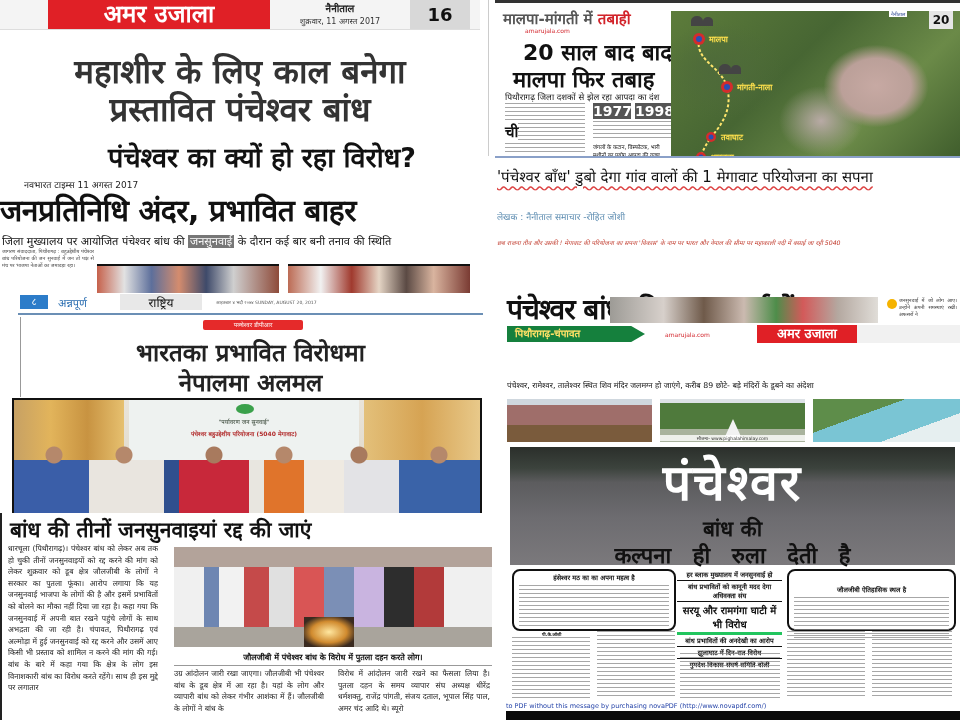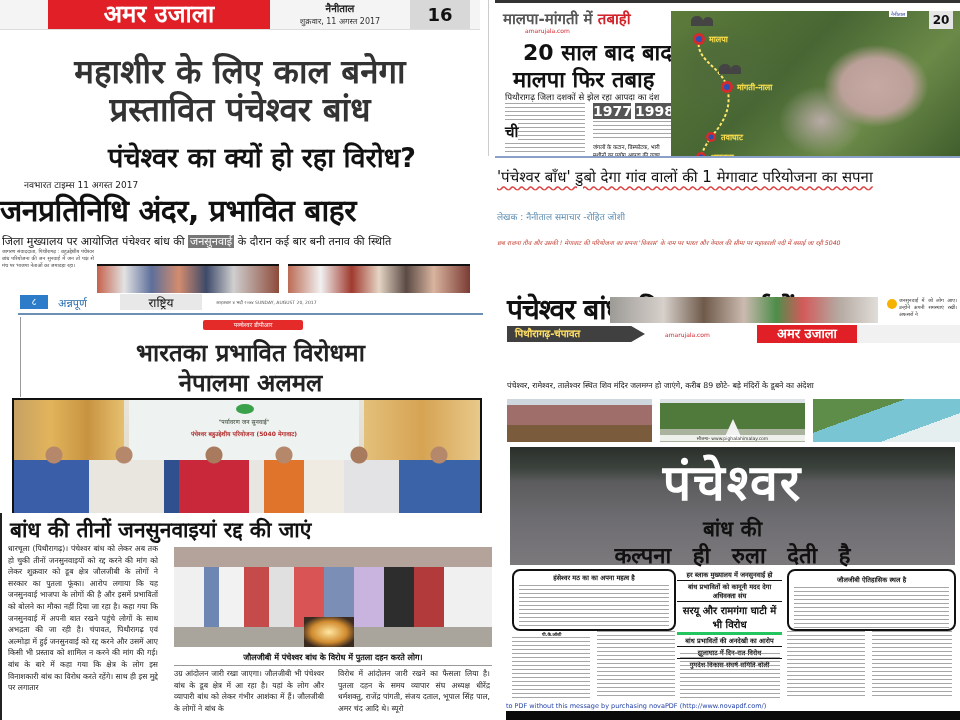--- a/index.html
+++ b/index.html
@@ -134,21 +134,21 @@
     <div class="abs" style="left:0;top:20px;width:318px;height:60px;background:linear-gradient(90deg,
       #f0f0f0 0 30px,#6e86b2 30px 45px,#f2f2f2 45px 70px,#c54a4a 70px 95px,#e0e0e0 95px 120px,#d95555 120px 150px,#7b8fb6 150px 180px,#c9b4e0 180px 210px,#2d2d2d 210px 240px,#b23a3a 240px 270px,#f0f0f0 270px 318px);"></div>
     <div class="abs" style="left:130px;top:70px;width:50px;height:30px;background:radial-gradient(ellipse at center,#ffe7a0,#d18b2f 50%,#3a2a20 80%);"></div>
   </div>
   <div class="abs center bold" style="left:172px;top:138px;width:318px;font-size:8px;border-bottom:1px solid #999;padding-bottom:3px;">जौलजीबी में पंचेश्वर बांध के विरोध में पुतला दहन करते लोग।</div>
   <div class="abs fine" style="left:172px;top:155px;width:150px;height:52px;font-size:7.6px;line-height:11.6px;color:#222;">उग्र आंदोलन जारी रखा जाएगा। जौलजीबी भी पंचेश्वर बांध के डूब क्षेत्र में आ रहा है। यहां के लोग और व्यापारी बांध को लेकर गंभीर आशंका में हैं। जौलजीबी के लोगों ने बांध के</div>
   <div class="abs fine" style="left:336px;top:155px;width:152px;height:52px;font-size:7.6px;line-height:11.6px;color:#222;">विरोध में आंदोलन जारी रखने का फैसला लिया है। पुतला दहन के समय व्यापार संघ अध्यक्ष धीरेंद्र धर्मशक्तु, राजेंद्र पांगती, संजय दताल, भूपाल सिंह पाल, अमर चंद आदि थे। ब्यूरो</div>
 </div>
 
 <div class="panel" style="left:495px;top:323px;width:465px;height:122px;">
-  <div class="abs bold" style="left:12px;top:3px;width:130px;height:16px;background:#404040;color:#ffe066;font-size:10px;line-height:16px;padding-left:8px;clip-path:polygon(0 0,90% 0,100% 50%,90% 100%,0 100%);">पिथौरागढ़-चंपावत</div>
+  <div class="abs bold" style="left:12px;top:3px;width:130px;height:16px;background:#15803d;color:#ffe066;font-size:10px;line-height:16px;padding-left:8px;clip-path:polygon(0 0,90% 0,100% 50%,90% 100%,0 100%);">पिथौरागढ़-चंपावत</div>
   <div class="abs" style="left:170px;top:8px;font-size:6px;color:#d2232a;">amarujala.com</div>
   <div class="abs center bold" style="left:262px;top:2px;width:100px;height:18px;background:#e02026;color:#fff;font-size:13px;line-height:18px;">अमर उजाला</div>
   <div class="abs" style="left:362px;top:2px;width:103px;height:18px;background:#f1f1f1;"></div>
   <div class="abs" style="left:12px;top:57px;font-size:7.8px;white-space:nowrap;">पंचेश्वर, रामेश्वर, तालेश्वर स्थित शिव मंदिर जलमग्न हो जाएंगे, करीब 89 छोटे- बड़े मंदिरों के डूबने का अंदेशा</div>
   <div class="photo" style="left:12px;top:76px;width:145px;height:43px;background:linear-gradient(180deg,#cfd7de 0 15%,#9f6e6a 15% 60%,#7a5b3c 60% 100%);"></div>
   <div class="photo" style="left:165px;top:76px;width:145px;height:43px;background:linear-gradient(180deg,#dde2e6 0 10%,#4f7a3c 10% 70%,#a9b39d 70% 100%);"></div>
   <div class="abs" style="left:228px;top:96px;width:0;height:0;border-left:10px solid transparent;border-right:10px solid transparent;border-bottom:22px solid #f2f2f2;"></div>
   <div class="photo" style="left:318px;top:76px;width:147px;height:43px;background:linear-gradient(160deg,#5e8d4a 0 35%,#7ac5d4 35% 70%,#e6eff0 70% 100%);"></div>
   <div class="abs center" style="left:165px;top:112px;width:145px;font-size:4.5px;color:#333;background:rgba(255,255,255,.8);">सौजन्य- www.pighalahimalay.com</div>
 </div>
@@ -168,21 +168,21 @@
   <div class="abs" style="left:175px;top:124px;width:105px;height:140px;">
     <div class="center bold" style="font-size:6.5px;white-space:normal;border-bottom:1px solid #111;padding:1px 0;">हर ब्लाक मुख्यालय में जनसुनवाई हो</div>
     <div class="center bold" style="font-size:6.5px;white-space:normal;border-bottom:1px solid #111;padding:1px 0;">बांध प्रभावितों को कानूनी मदद देगा अधिवक्ता संघ</div>
     <div class="center bold" style="font-size:10px;white-space:normal;border-bottom:3px solid #22c55e;padding:1px 3px;">सरयू और रामगंगा घाटी में भी विरोध</div>
     <div class="center bold" style="font-size:6.5px;white-space:normal;border-bottom:1px solid #111;padding:1px 0;">बांध प्रभावितों की अनदेखी का आरोप</div>
     <div class="center bold" style="font-size:6.5px;white-space:normal;border-bottom:1px solid #111;padding:1px 0;">झूलाघाट में दिन-रात विरोध</div>
     <div class="center bold" style="font-size:6.5px;white-space:normal;padding:1px 0;">गुमदेश विकास संघर्ष समिति बोली</div>
   </div>
 
   <div class="abs" style="left:285px;top:124px;width:165px;height:58px;border:2px solid #111;border-radius:8px;background:#fff;">
-    <div class="center bold" style="font-size:6.5px;margin-top:4px;">जौलजीबी ऐतिहासिक स्थल है</div>
+    <div class="center bold" style="font-size:6.5px;margin-top:14px;">जौलजीबी ऐतिहासिक स्थल है</div>
     <div class="faketext" style="margin:3px 5px;height:42px;"></div>
   </div>
 
   <div class="abs bold" style="left:40px;top:186px;font-size:4.5px;">पी.के.जोशी</div>
   <div class="abs faketext" style="left:10px;top:192px;width:78px;height:62px;"></div>
   <div class="abs faketext" style="left:95px;top:186px;width:78px;height:68px;"></div>
   <div class="abs faketext" style="left:178px;top:208px;width:100px;height:46px;"></div>
   <div class="abs faketext" style="left:285px;top:186px;width:78px;height:68px;"></div>
   <div class="abs faketext" style="left:370px;top:186px;width:80px;height:68px;"></div>
   <div class="abs" style="left:4px;top:257px;font-size:6.5px;color:#2443a8;white-space:nowrap;">to PDF without this message by purchasing novaPDF (http://www.novapdf.com/)</div>

